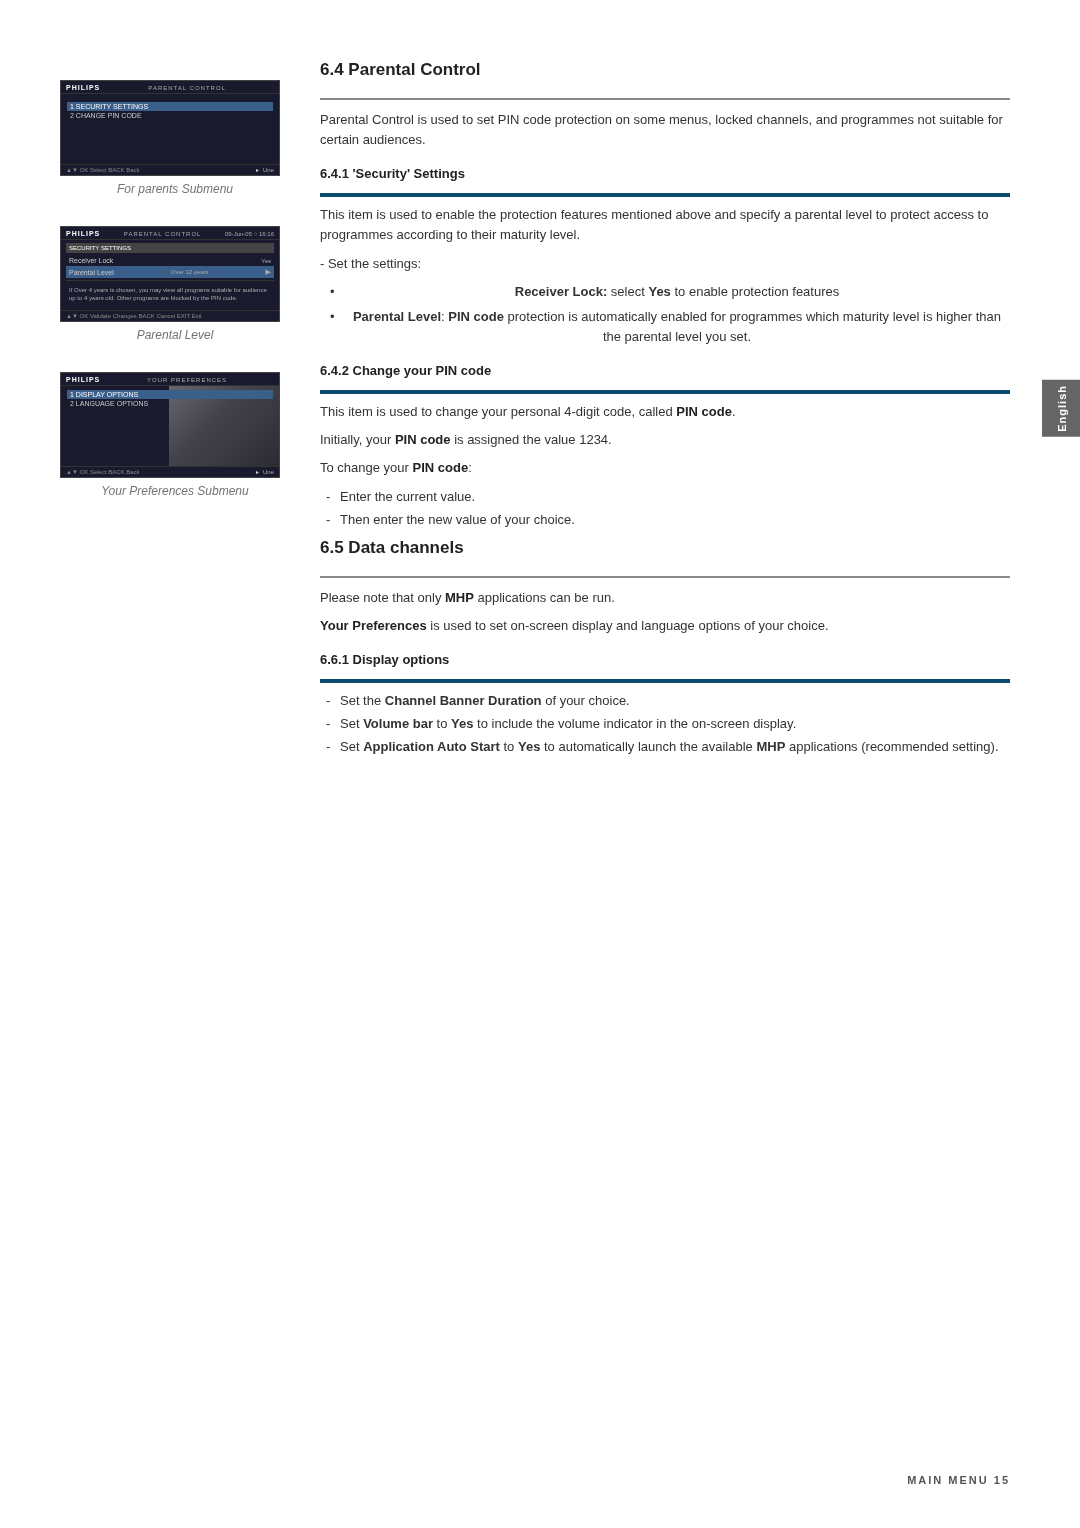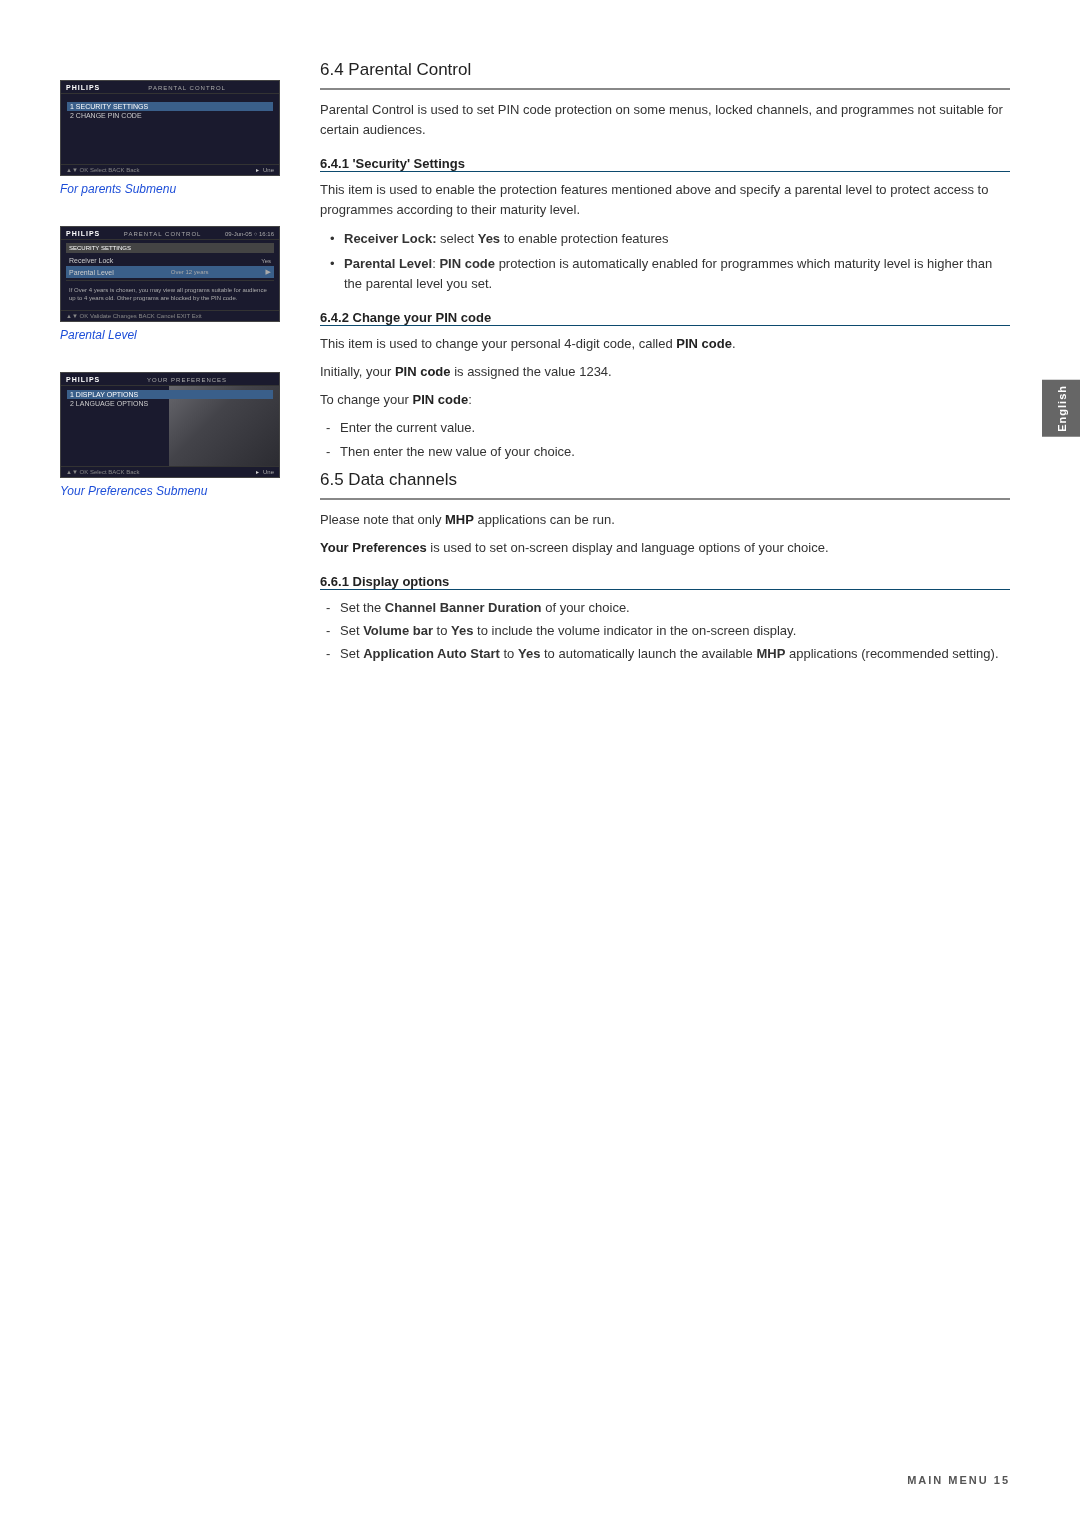--- a/index.html
+++ b/index.html
@@ -102,23 +102,24 @@
 
     .screen-footer-logo {
       display: flex;
       align-items: center;
       gap: 3px;
     }
 
     .caption-text {
       font-style: italic;
       font-size: 12px;
-      color: #1d4ed8;
+      color: #737373;
       margin-bottom: 30px;
       margin-top: 4px;
+      text-align: center;
     }
 
     
     .screen-table-row {
       display: flex;
       justify-content: space-between;
       align-items: center;
       padding: 2px 3px;
       font-size: 7px;
       color: #ccc;
@@ -172,35 +173,35 @@
     }
 
     .pref-menu-overlay {
       position: relative;
       z-index: 1;
     }
 
     
     .section-heading {
       font-size: 17px;
-      font-weight: normal;
+      font-weight: bold;
       color: #222;
       margin-bottom: 10px;
-      padding-bottom: 8px;
+      padding-bottom: 18px;
       border-bottom: 2px solid #888;
     }
 
     .subsection-heading {
       font-size: 13px;
       font-weight: bold;
       color: #222;
       margin-top: 16px;
       margin-bottom: 8px;
-      padding-bottom: 0;
-      border-bottom: 1px solid #0c4a6e;
+      padding-bottom: 12px;
+      border-bottom: 4px solid #0c4a6e;
     }
 
     .body-text {
       font-size: 13px;
       line-height: 1.55;
       color: #333;
       margin-bottom: 8px;
     }
 
     .body-text b {
@@ -213,20 +214,21 @@
       list-style: none;
     }
 
     .bullet-list li {
       font-size: 13px;
       line-height: 1.55;
       color: #333;
       position: relative;
       padding-left: 14px;
       margin-bottom: 5px;
+      text-align: center;
     }
 
     .bullet-list li::before {
       content: '•';
       position: absolute;
       left: 0;
       top: 0;
     }
 
     .dash-list {
@@ -350,20 +352,21 @@
 
   </div>
 
   <div class="right-col">
 
     <h2 class="section-heading">6.4  Parental Control</h2>
     <p class="body-text">Parental Control is used to set PIN code protection on some menus, locked channels, and programmes not suitable for certain audiences.</p>
 
     <h3 class="subsection-heading">6.4.1  'Security' Settings</h3>
     <p class="body-text">This item is used to enable the protection features mentioned above and specify a parental level to protect access to programmes according to their maturity level.</p>
+    <p class="body-text">- Set the settings:</p>
     <ul class="bullet-list">
       <li><b>Receiver Lock:</b> select <b>Yes</b> to enable protection features</li>
       <li><b>Parental Level</b>: <b>PIN code</b> protection is automatically enabled for programmes which maturity level is higher than the parental level you set.</li>
     </ul>
 
     <h3 class="subsection-heading">6.4.2  Change your PIN code</h3>
     <p class="body-text">This item is used to change your personal 4-digit code, called <b>PIN code</b>.</p>
     <p class="body-text">Initially, your <b>PIN code</b> is assigned the value 1234.</p>
     <p class="body-text">To change your <b>PIN code</b>:</p>
     <ul class="dash-list">

